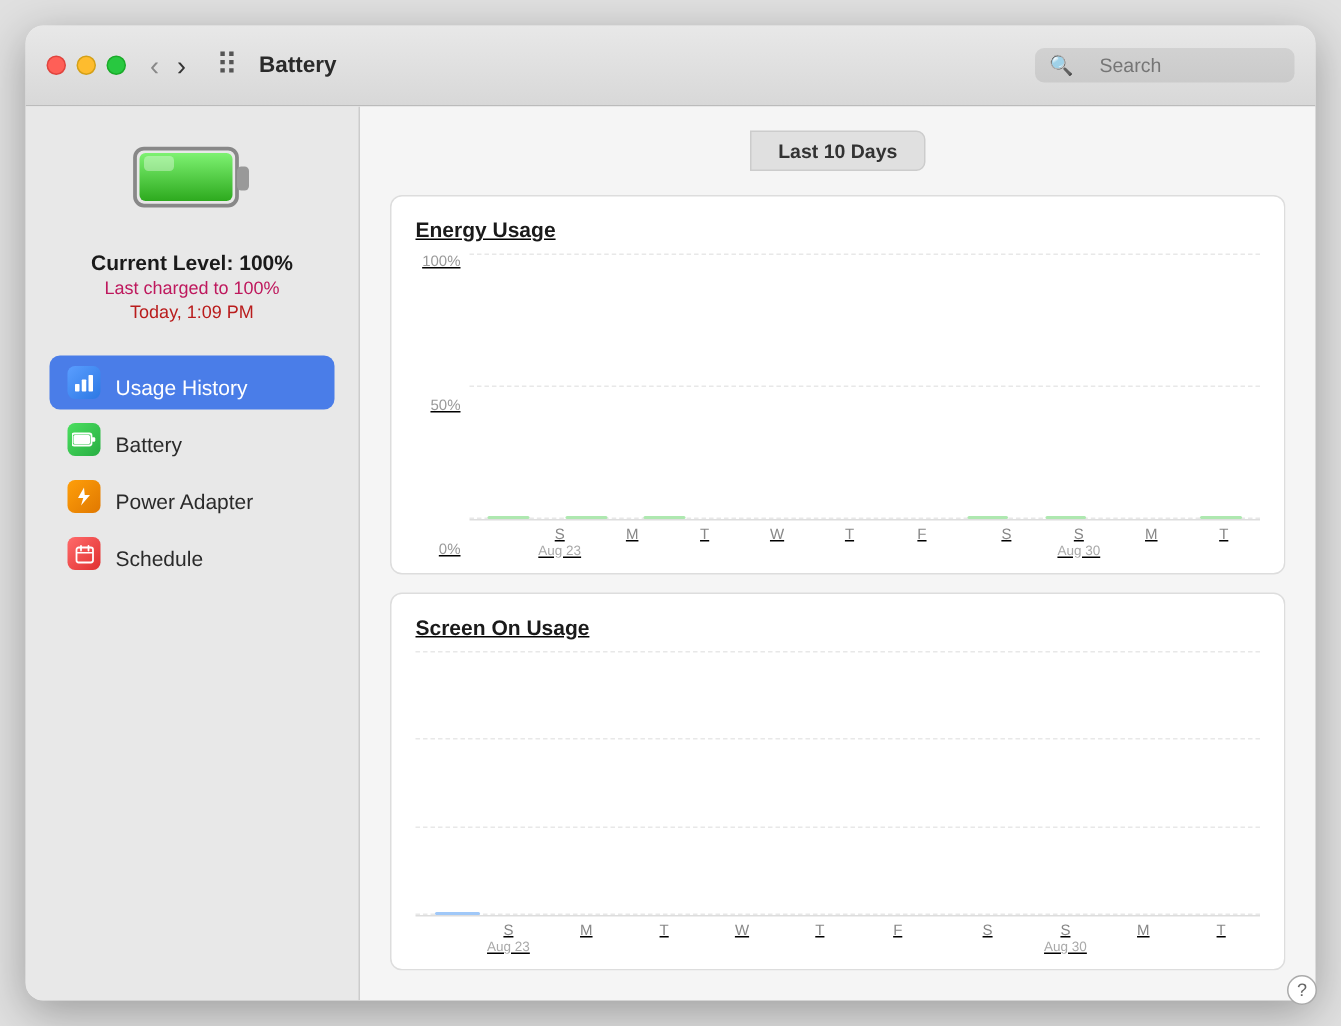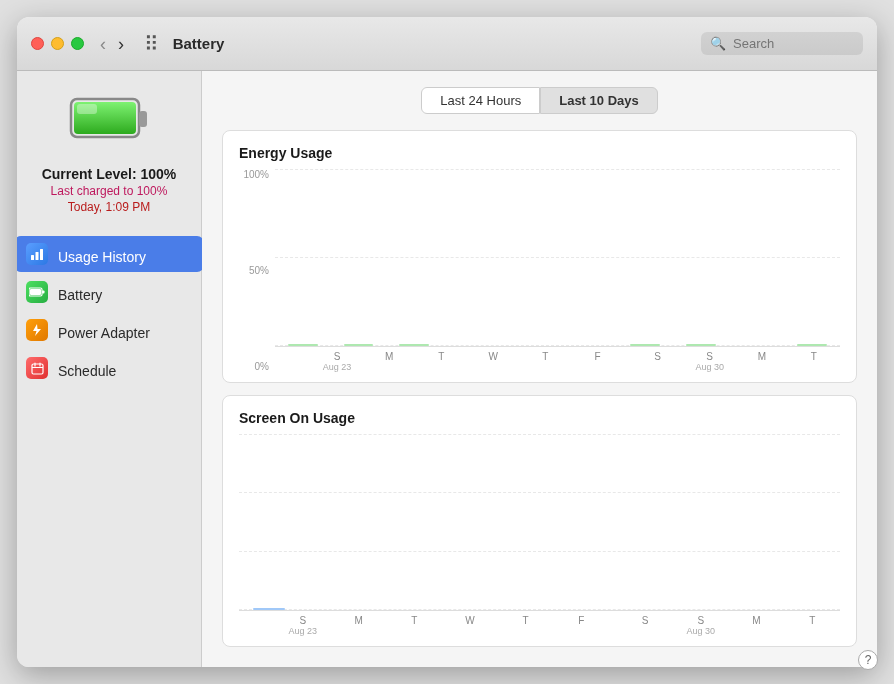--- a/index.html
+++ b/index.html
@@ -82,28 +82,29 @@
       gap: 6px;
     }
     .search-icon-char { color: #888; font-size: 13px; }
     .search-input {
       border: none;
       background: transparent;
       font-size: 13px;
       color: #333;
       outline: none;
       width: 120px;
+      margin-left: 11px;
     }
     .main-content {
       display: flex;
       flex: 1;
       overflow: hidden;
     }
     .sidebar {
-      width: 185px;
+      width: 223px;
       background: #e8e8e8;
       border-right: 1px solid #ccc;
       display: flex;
       flex-direction: column;
       align-items: center;
       padding: 20px 0 0 0;
       flex-shrink: 0;
     }
     .battery-icon-container {
       margin-bottom: 16px;
@@ -192,20 +193,21 @@
     .tab-btn.active {
       background: #e0e0e0;
       font-weight: 600;
     }
     .charts-container {
       display: flex;
       flex-direction: column;
       gap: 12px;
       flex: 1;
       overflow: hidden;
+      text-decoration: underline;
     }
     .chart-card {
       background: white;
       border-radius: 8px;
       padding: 14px 16px 10px 16px;
       flex: 1;
       display: flex;
       flex-direction: column;
       border: 1px solid #ddd;
     }
@@ -411,21 +413,20 @@
               <line x1="1" y1="5.5" x2="12" y2="5.5" stroke="white" stroke-width="1"></line>
             </svg>
         </div>
         <span>Schedule</span>
       </div>
     </div>
 
     <div class="content-area">
 
       <div class="tab-bar">
-        <button class="tab-btn">Last 24 Hours</button>
         <button class="tab-btn active">Last 10 Days</button>
       </div>
 
       <div class="charts-container">
 
         <div class="chart-card">
           <div class="chart-title">Energy Usage</div>
           <div class="chart-area">
             <div class="chart-plot">
               <div class="y-axis">

